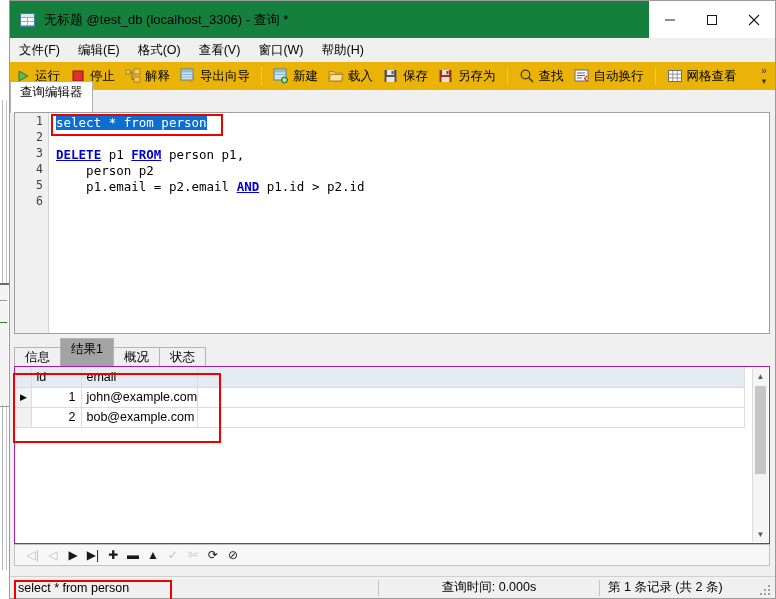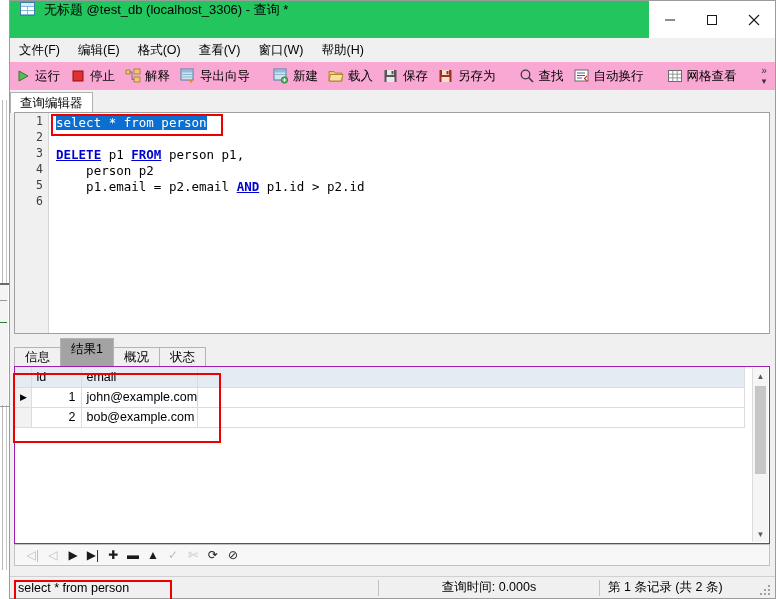--- a/index.html
+++ b/index.html
@@ -22,22 +22,22 @@
   #bg-s7{left:0px;top:322px;width:7px;height:1px;background:#2e7d32;}
   #bg-s8{left:0px;top:406px;width:9px;height:1px;background:#9a9a9a;}
 
   
   #window{
     position:absolute;left:9px;top:0;width:767px;height:599px;
     background:#f0f0f0;border:1px solid #9b9b9b;box-sizing:border-box;
   }
   
   #titlebar{
-    position:absolute;left:0;top:0;right:0;height:37px;background:#22c55e;
-    display:flex;
+    position:absolute;left:0;top:0;right:0;height:37px;background:#15803d;
+    display:flex;align-items:center;
   }
   #title-icon{
     width:16px;height:16px;margin-left:10px;margin-right:8px;position:relative;flex:none;
   }
   #title-icon .frame{position:absolute;left:0;top:1px;width:15px;height:14px;background:#7fb8d8;border:1px solid #3d7fa6;box-sizing:border-box;}
   #title-icon .bar{position:absolute;left:1px;top:2px;width:13px;height:3px;background:#d6eaf5;}
   #title-icon .g1{position:absolute;left:1px;top:6px;width:6px;height:3px;background:#ffffff;}
   #title-icon .g2{position:absolute;left:8px;top:6px;width:6px;height:3px;background:#ffffff;}
   #title-icon .g3{position:absolute;left:1px;top:10px;width:6px;height:3px;background:#ffffff;}
   #title-icon .g4{position:absolute;left:8px;top:10px;width:6px;height:3px;background:#ffffff;}
@@ -48,21 +48,21 @@
 
   
   #menubar{
     position:absolute;left:0;top:37px;right:0;height:24px;background:#f0f0f0;
     display:flex;align-items:center;border-bottom:1px solid #dcdcdc;
   }
   .menu-item{padding:2px 9px;font-size:12.5px;color:#000;white-space:nowrap;}
 
   
   #toolbar{
-    position:absolute;left:0;top:61px;right:0;height:28px;background:#f9a8d4;
+    position:absolute;left:0;top:61px;right:0;height:28px;background:#eab308;
     display:flex;align-items:center;border-bottom:1px solid #cfcfcf;
   }
   .tbtn{display:flex;align-items:center;height:24px;padding:0 5px;white-space:nowrap;}
   .tbtn .lbl{font-size:12.5px;margin-left:4px;color:#000;}
   .tsep{width:1px;height:18px;background:#c6c6c6;margin:0 6px;}
   .ico{width:16px;height:16px;position:relative;flex:none;display:block;}
 
   
   #tb-overflow{margin-left:auto;width:22px;height:28px;display:flex;flex-direction:column;
      align-items:center;justify-content:center;line-height:1;}
@@ -71,21 +71,21 @@
 
   
   #tabstrip{
     position:absolute;left:0;top:89px;right:0;height:22px;background:#f0f0f0;
     display:flex;align-items:flex-end;
   }
   .tab{
     height:20px;line-height:20px;padding:0 9px;font-size:12.5px;
     border:1px solid transparent;border-bottom:none;box-sizing:border-box;
   }
-  .tab.active{background:#ffffff;border-color:#b0b0b0;position:relative;top:1px;height:21px;line-height:20px;}
+  .tab.active{background:#ffffff;border-color:#b0b0b0;position:relative;top:1px;height:32px;line-height:20px;}
 
   
   #editor-wrap{
     position:absolute;left:4px;top:111px;width:756px;height:222px;
     background:#ffffff;border:1px solid #a0a0a0;box-sizing:border-box;overflow:hidden;
   }
   #gutter{
     position:absolute;left:0;top:0;width:34px;height:100%;background:#f0f0f0;
     border-right:1px solid #d4d4d4;box-sizing:border-box;
   }

